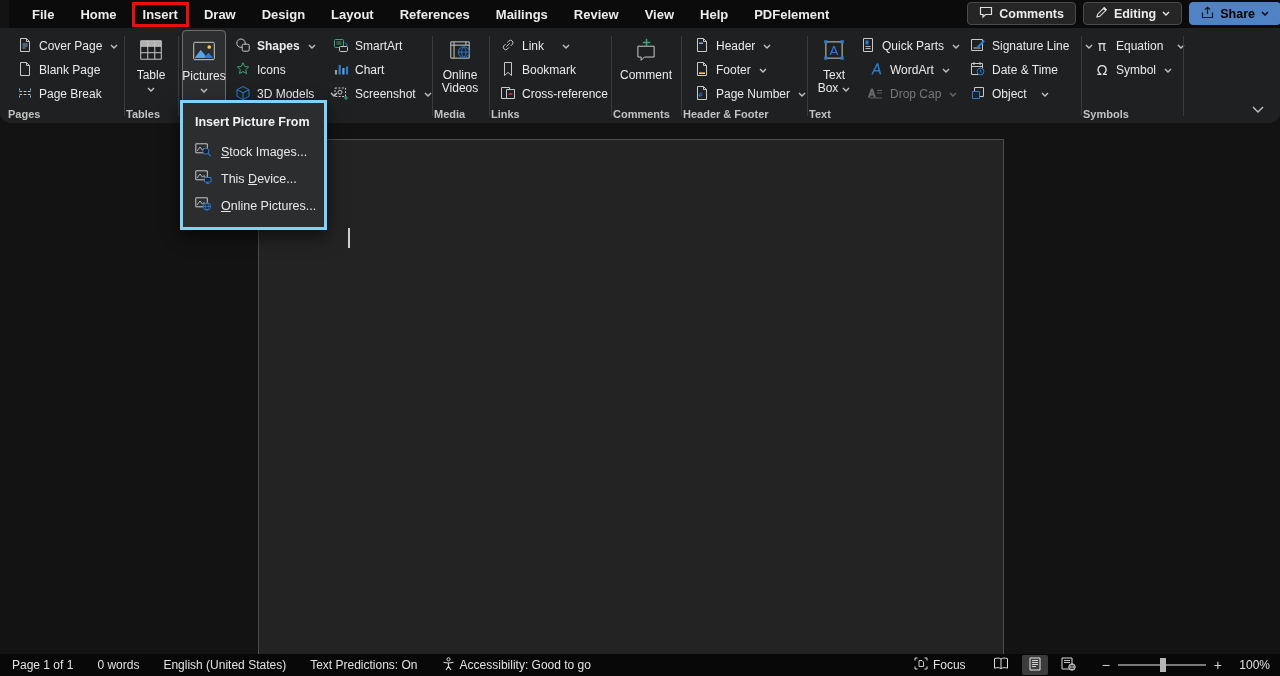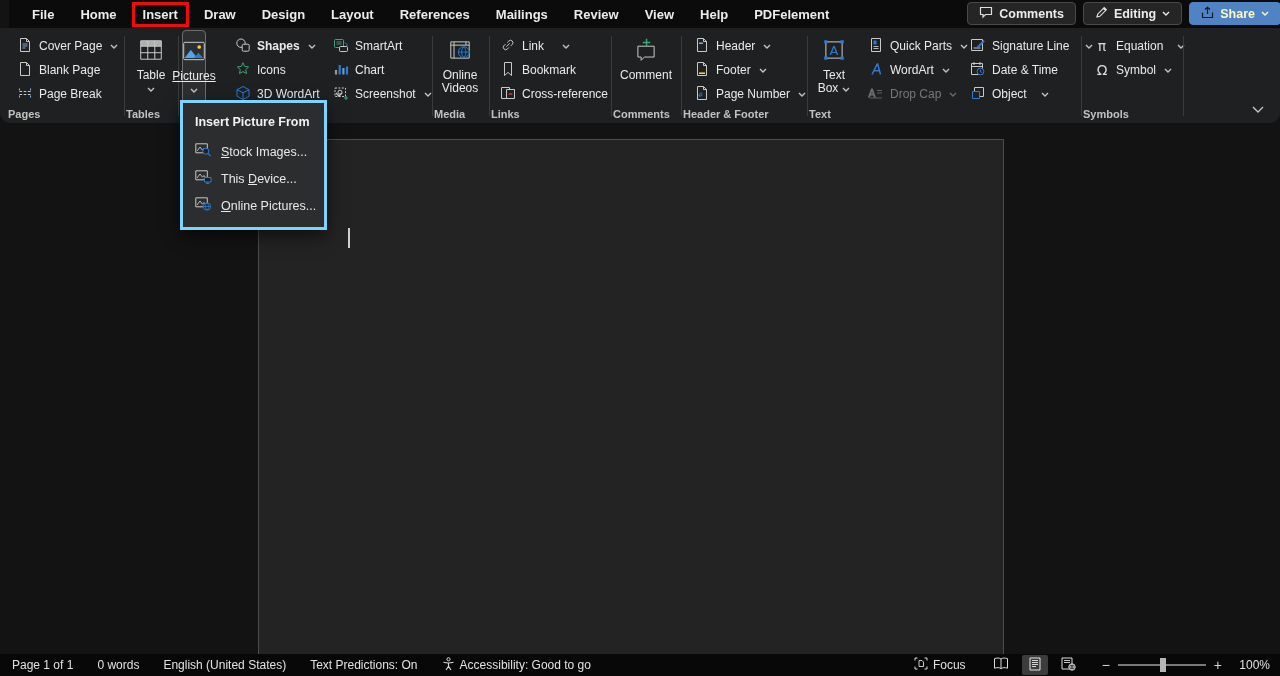--- a/index.html
+++ b/index.html
@@ -10,21 +10,21 @@
   
   .titlebar { position:absolute; left:9px; top:0; width:1280px; height:28px; background:#0b0b0b;
     display:flex; align-items:center; color:#e9e9e9; font-size:13px; }
   .menu-tabs { display:flex; align-items:center; height:100%; padding-left:10px; }
   .menu-tab { padding:4px 13px; font-weight:600; color:#ececec; cursor:default; white-space:nowrap; }
   .menu-tab.boxed { border:3px solid #ee0d0d; padding:2px 8px; margin:0 2px; }
   .tb-right { position:absolute; right:8px; top:2px; display:flex; gap:7px; align-items:center; }
   .tb-btn { display:flex; align-items:center; gap:6px; height:23px; padding:0 11px;
     background:#252525; border:1px solid #4a4a4a; border-radius:4px; color:#ececec;
     font-size:12.5px; font-weight:600; }
-  .tb-btn.share { background:#4f83c3; border-color:#4f83c3; color:#fef9c3; }
+  .tb-btn.share { background:#4f83c3; border-color:#4f83c3; color:#000000; }
   .chev { width:8px; height:5px; flex:0 0 auto; }
   .chev path { fill:none; stroke:currentColor; stroke-width:1.4; }
 
   
   .ribbon { position:absolute; left:0; top:28px; width:1280px; height:95px; background:#1f2021;
     border-radius:0 0 10px 10px; color:#e8e8e8; }
   .rgroup { position:absolute; top:0; height:95px; }
   .rg-label { position:absolute; bottom:3px; left:0; right:0; text-align:left;
     font-size:11px; font-weight:600; color:#c2c2c2; white-space:nowrap; }
   .rdiv { position:absolute; top:8px; width:1px; height:80px; background:#3b3b3b; }
@@ -170,21 +170,21 @@
         <span>Table</span>
         <svg class="chev" viewBox="0 0 8 5">
             <path d="M1 1l3 3 3-3"></path>
           </svg>
       </div>
       <div class="rg-label">Tables</div>
     </div>
     <div class="rdiv" style="left:178px;"></div>
 
     <div class="rgroup" style="left:180px; width:250px;">
-      <div class="big-btn selected" style="left:2px; width:24px;text-decoration:underline;">
+      <div class="big-btn selected" style="left:2px; width:44px;">
         <span><svg class="icon24 ic" viewBox="0 0 24 24">
               <rect x="2.5" y="4" width="19" height="16" rx="1" fill="none" stroke="#c9c9c9"></rect>
               <circle cx="16.8" cy="8.3" r="1.7" fill="#ffc83d"></circle>
               <path d="M3.5 18.5l5.5-7.5 4.5 5.5 2.6-3 4.4 5z" fill="#2b7cd3"></path>
               <path d="M3.5 18.5l5.5-7.5 4.5 5.5-1.6 2z" fill="#55a4e8"></path>
             </svg></span>
         <span>Pictures</span>
         <svg class="chev" viewBox="0 0 8 5">
             <path d="M1 1l3 3 3-3"></path>
           </svg>
@@ -203,21 +203,21 @@
         <span><svg class="icon16 ic" viewBox="0 0 16 16">
               <path d="M8 1.8l1.7 3.6 3.9.5-2.9 2.7.8 3.9L8 10.6l-3.5 1.9.8-3.9-2.9-2.7 3.9-.5z" fill="none" stroke="#3fa37a"></path>
             </svg></span>
         <span>Icons</span>
       </div>
       <div class="small-item row3" style="left:52px;">
         <span><svg class="icon16 ic" viewBox="0 0 16 16">
               <path d="M8 1.5l6 3.2v6.6L8 14.5l-6-3.2V4.7z" fill="none" stroke="#2b7cd3"></path>
               <path d="M2 4.7l6 3.1 6-3.1M8 7.8v6.7" fill="none" stroke="#2b7cd3"></path>
             </svg></span>
-        <span>3D WordArt</span>
+        <span>3D Models</span>
         <svg class="chev" viewBox="0 0 8 5" style="margin-left:10px;">
             <path d="M1 1l3 3 3-3"></path>
           </svg>
       </div>
       <div class="small-item row1" style="left:150px;">
         <span><svg class="icon16 ic" viewBox="0 0 16 16">
               <rect x="1.5" y="2.5" width="9" height="8" rx="1" fill="none" stroke="#3fa37a"></rect>
               <path d="M3.5 5h5M3.5 7h5" stroke="#3fa37a" stroke-width=".9"></path>
               <path d="M12 5.5l2.5 2.5-2.5 2.5" fill="none" stroke="#2b7cd3"></path>
               <rect x="6.5" y="9.5" width="8" height="5" rx="1" fill="#1f2021" stroke="#c9c9c9"></rect>
@@ -355,21 +355,21 @@
               </g>
             </svg></span>
         <span>Text</span>
         <span style="display:flex;align-items:center;gap:4px;margin-top:-3px;">
           <span>Box</span>
           <svg class="chev" viewBox="0 0 8 5">
               <path d="M1 1l3 3 3-3"></path>
             </svg>
         </span>
       </div>
-      <div class="small-item row1" style="left:56px;">
+      <div class="small-item row1" style="left:48px;">
         <span><svg class="icon16 ic" viewBox="0 0 16 16">
               <rect x="3.5" y="1.5" width="9" height="13" fill="none" stroke="#c9c9c9"></rect>
               <rect x="5.5" y="3.5" width="3" height="4" fill="#2b7cd3"></rect>
               <path d="M5.5 9.5h5M5.5 11.5h5" stroke="#c9c9c9" stroke-width=".9"></path>
             </svg></span>
         <span>Quick Parts</span>
         <svg class="chev" viewBox="0 0 8 5">
             <path d="M1 1l3 3 3-3"></path>
           </svg>
       </div>

